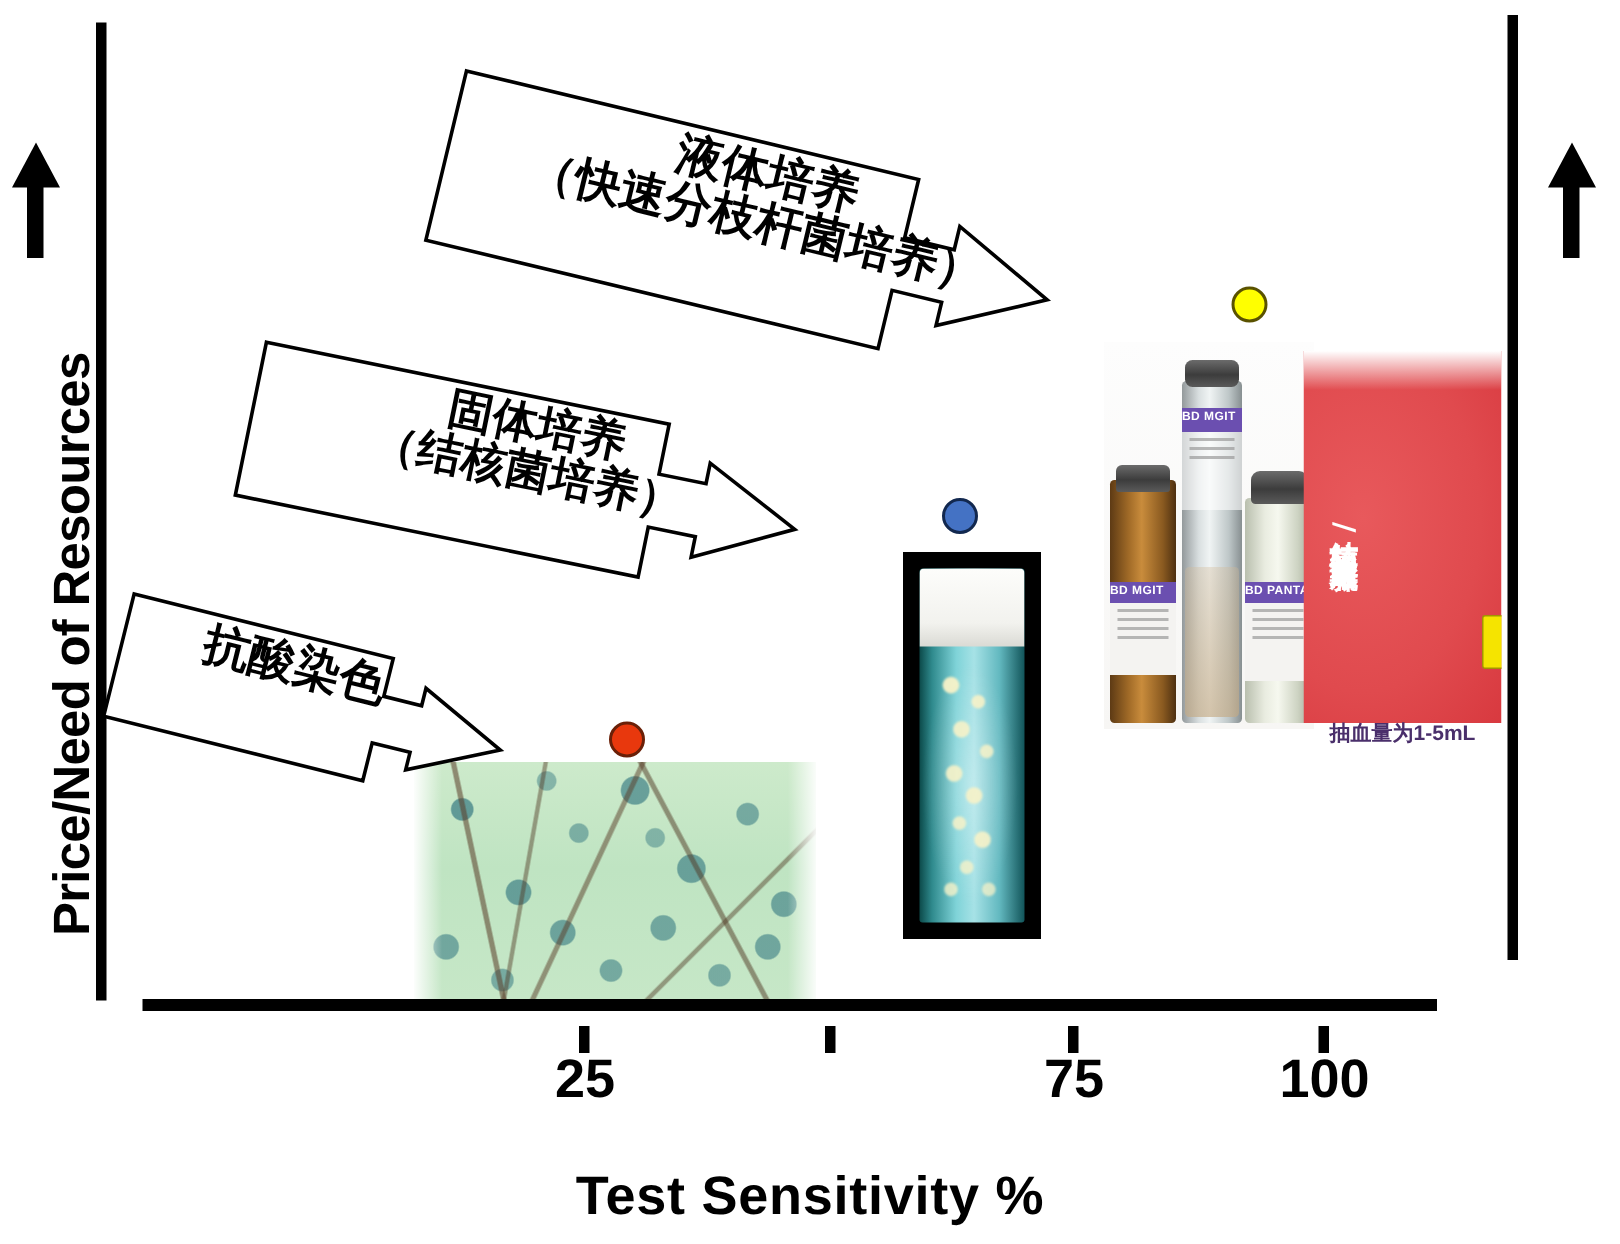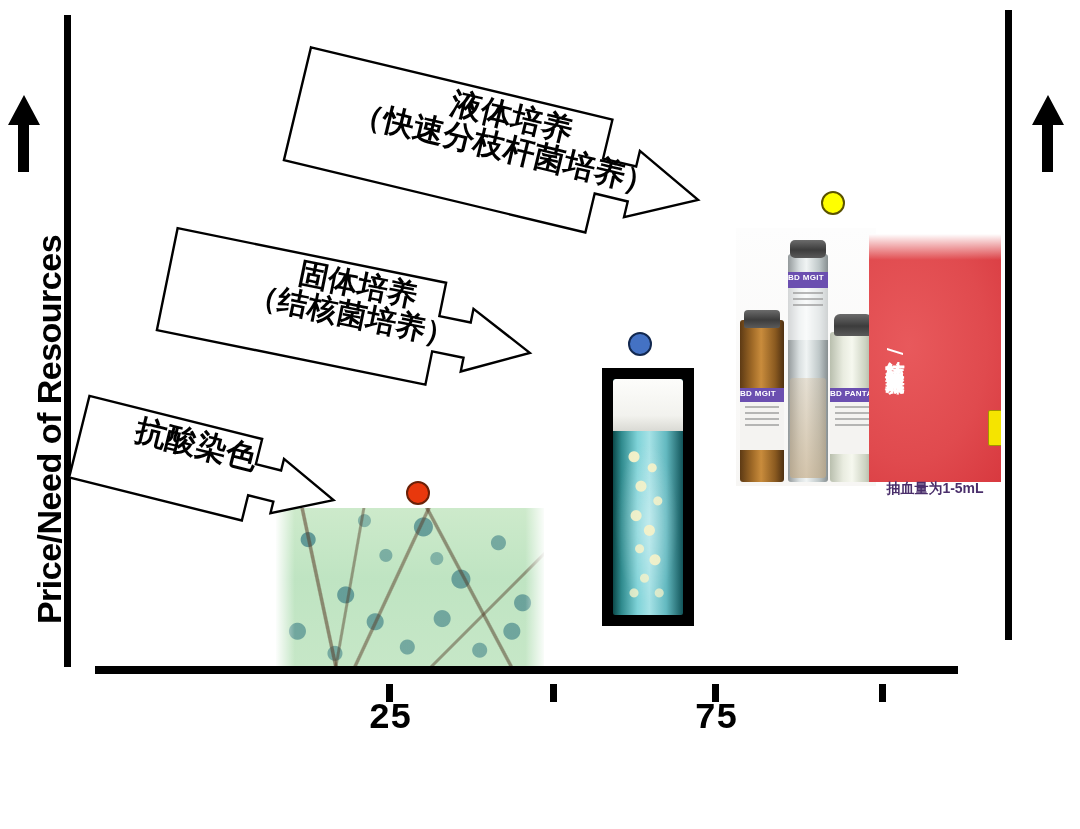--- a/index.html
+++ b/index.html
@@ -35,21 +35,21 @@
     font-size:34px;text-align:center;letter-spacing:-0.5px;
   }
   #x-label{
     left:0;top:776px;width:1080px;text-align:center;font-size:36px;
     letter-spacing:0.5px;
   }
 
   
   .tick{position:absolute;width:7px;height:18px;background:#000;top:684px;}
   .tick-label{position:absolute;top:698px;font-size:36px;font-weight:bold;
-    color:#000;text-align:center;width:90px;font-family:Liberation Mono, monospace;}
+    color:#000;text-align:center;width:90px;}
 
   
   .dot{position:absolute;border-radius:50%;box-sizing:border-box;}
 
   
   .callout{position:absolute;}
   .callout svg{display:block;overflow:visible;}
   .callout .ctext{
     position:absolute;color:#000;font-weight:bold;
     font-family:"DejaVu Sans","Liberation Sans",sans-serif;
@@ -177,28 +177,30 @@
   <div class="axis-line" id="y-axis-right"></div>
   <div class="axis-line" id="x-axis"></div>
 
   <div class="axis-arrow" id="left-arrow-head"></div>
   <div class="axis-arrow-stem" id="left-arrow-stem"></div>
   <div class="axis-arrow" id="right-arrow-head"></div>
   <div class="axis-arrow-stem" id="right-arrow-stem"></div>
 
   <div class="axis-label" id="y-label-left">Price/Need of Resources</div>
 
+  <div class="axis-label" id="x-label">Test Sensitivity %</div>
 
   <div class="tick" style="left:386px;"></div>
   <div class="tick" style="left:550px;"></div>
   <div class="tick" style="left:712px;"></div>
   <div class="tick" style="left:879px;"></div>
 
   <div class="tick-label" style="left:345px;">25</div>
   <div class="tick-label" style="left:671px;">75</div>
+  <div class="tick-label" style="left:838px;">100</div>
 
   <div class="photo" id="smear"></div>
   <div id="smear-fade"></div>
 
   <div class="photo" id="slant">
     <div id="slant-inner">
       <div id="slant-colonies"></div>
       <div id="slant-cap"></div>
     </div>
   </div>

